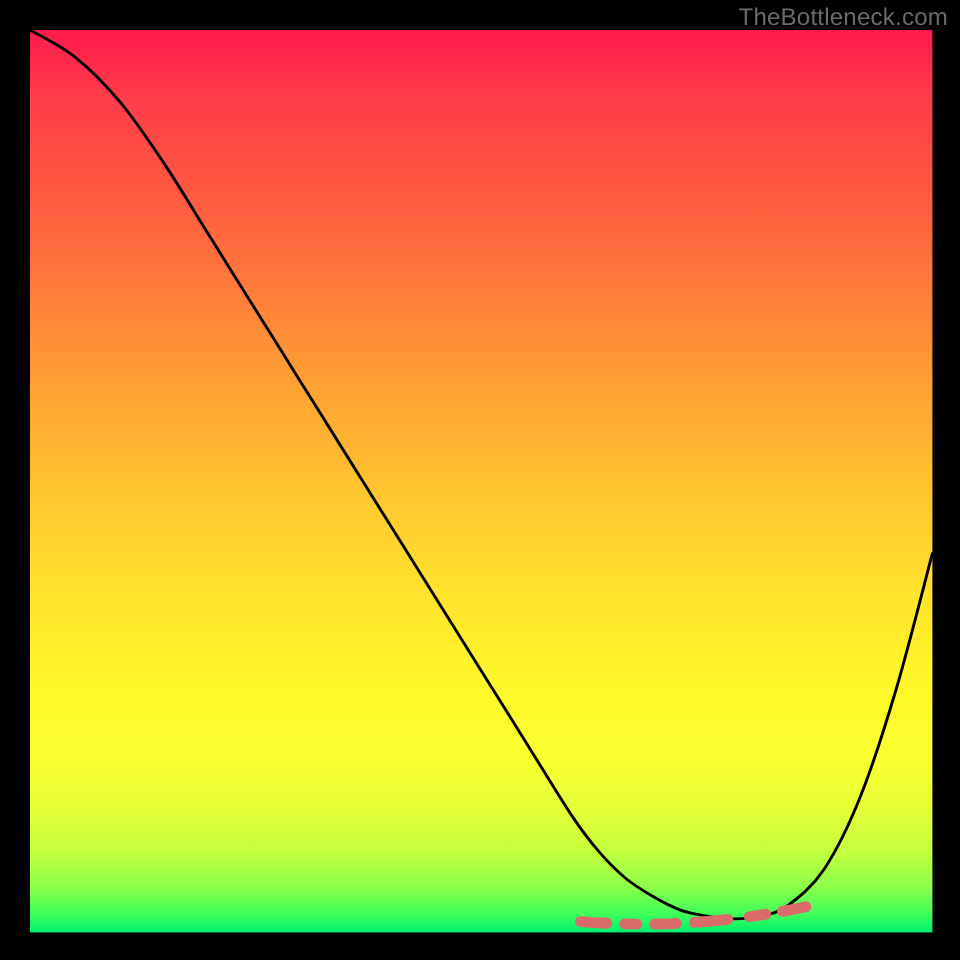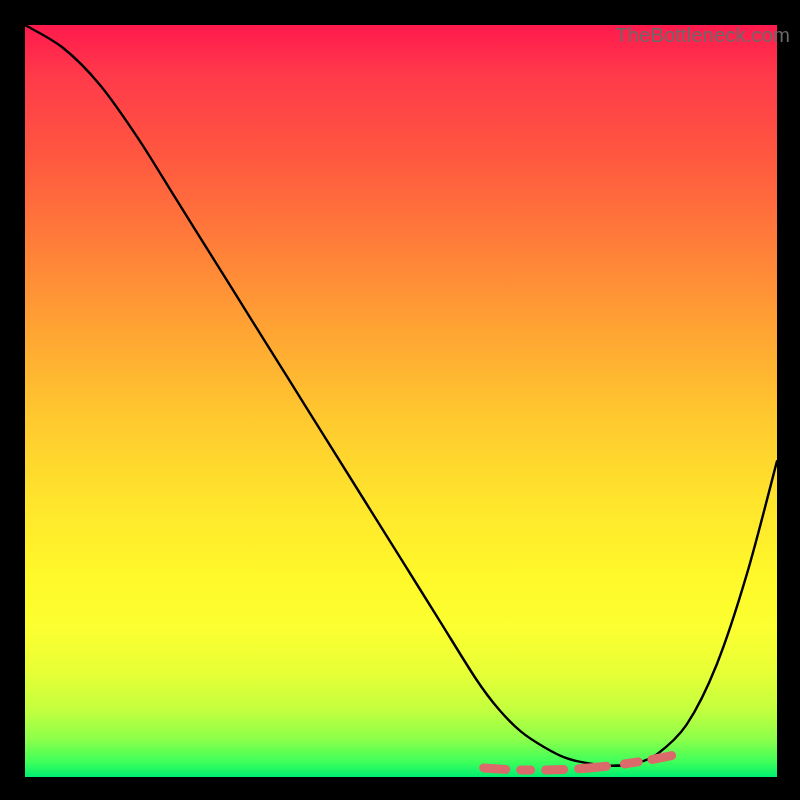--- a/index.html
+++ b/index.html
@@ -34,21 +34,20 @@
       #00f070 100%);
   }
   .watermark {
     position: absolute;
     top: 4px;
     right: 10px;
     color: #6a6a6a;
     font-size: 20px;
     letter-spacing: 0.2px;
     font-weight: 500;
-    margin-top: 20px;
   }
   svg.plot {
     position: absolute;
     left: 25px;
     top: 25px;
     width: 752px;
     height: 752px;
     overflow: visible;
   }
   .curve {

